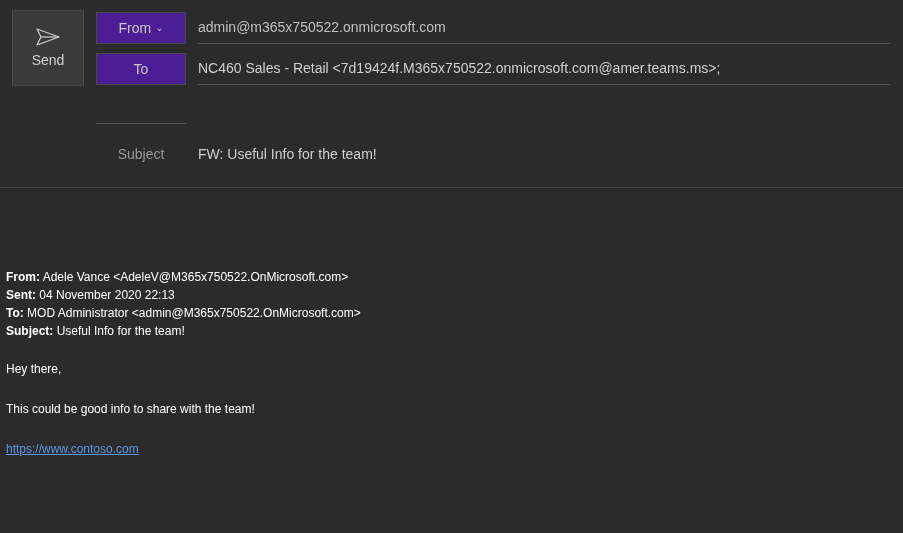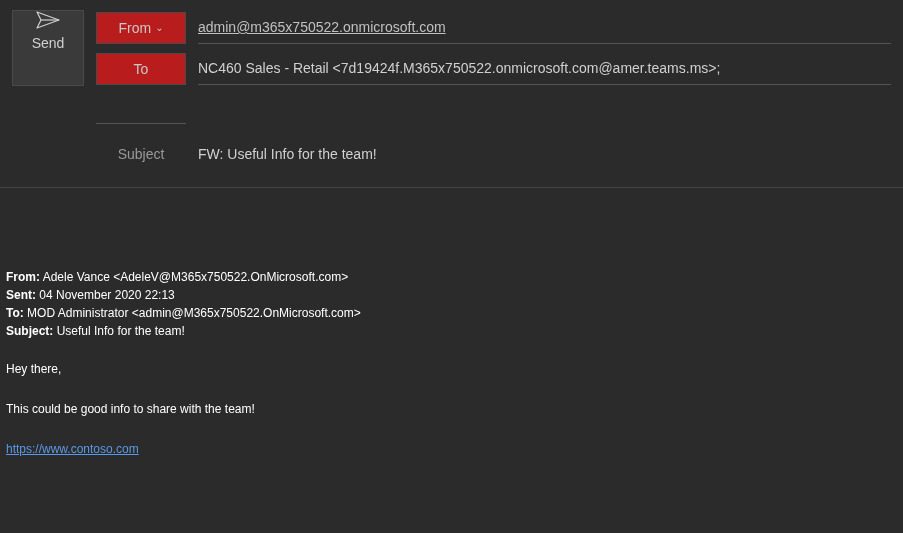--- a/index.html
+++ b/index.html
@@ -26,34 +26,35 @@
       align-items: center;
     }
     .send-button {
       grid-row: 1 / span 2;
       background: #3a3a3a;
       border: 1px solid #4a4a4a;
       height: 76px;
       display: flex;
       flex-direction: column;
       align-items: center;
+      justify-content: center;
       color: #e0e0e0;
       cursor: pointer;
       gap: 6px;
     }
     .send-button svg {
       width: 24px;
       height: 18px;
     }
     .send-label {
       font-size: 14px;
       color: #d0d0d0;
     }
     .field-button {
-      background: #b91c1c;
+      background: #4c1d95;
       border: 1px solid #4a4a4a;
       height: 32px;
       display: flex;
       align-items: center;
       justify-content: center;
       color: #c8c8c8;
       cursor: pointer;
       font-size: 14px;
       gap: 4px;
     }
@@ -67,21 +68,20 @@
       color: #d0d0d0;
       padding: 6px 0;
       border-bottom: 1px solid #555;
       height: 32px;
       display: flex;
       align-items: center;
       font-size: 14px;
     }
     .from-value {
       color: #c0c0c0;
-      text-decoration: underline;
     }
     .spacer-col1 {
       grid-column: 1;
     }
     .subject-row {
       display: grid;
       grid-template-columns: 72px 90px 1fr;
       gap: 6px 12px;
       align-items: center;
       margin-top: 16px;

